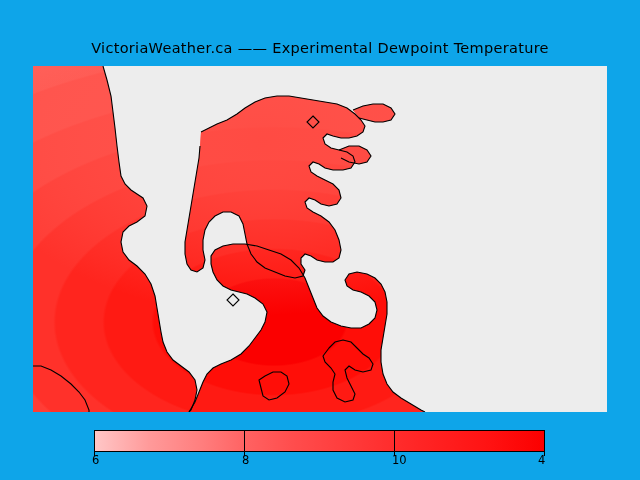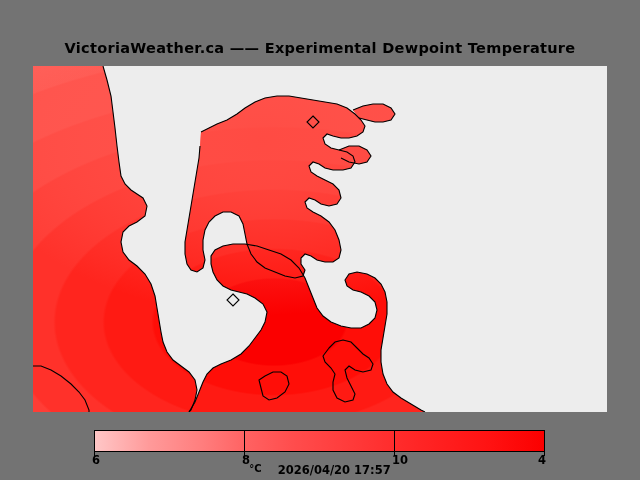--- a/index.html
+++ b/index.html
@@ -10,22 +10,21 @@
   body {
     width: 640px;
     height: 480px;
     overflow: hidden;
     font-family: "DejaVu Sans", sans-serif;
   }
   #app {
     position: relative;
     width: 640px;
     height: 480px;
-    background: #737373;
-    font-weight: bold;
+    background: #0ea5e9;
   }
 
   
   .title {
     position: absolute;
     left: 0;
     top: 40px;
     width: 640px;
     text-align: center;
     font-family: "DejaVu Sans", sans-serif;
@@ -280,19 +279,14 @@
     <div class="cb-tick-out" style="left:150px"></div>
     <div class="cb-tick-out" style="left:300px"></div>
     <div class="cb-tick-out" style="left:450px"></div>
   </div>
 
   <div class="cb-label" style="left:92px">6</div>
   <div class="cb-label" style="left:242px">8</div>
   <div class="cb-label" style="left:392px">10</div>
   <div class="cb-label" style="left:538px">4</div>
 
-  <div class="cb-units">
-    <span class="deg">°C</span>
-    <span style="display:inline-block;width:8px"></span>
-    <span>2026/04/20 17:57</span>
-  </div>
 
 </div>
 
 </body></html>

